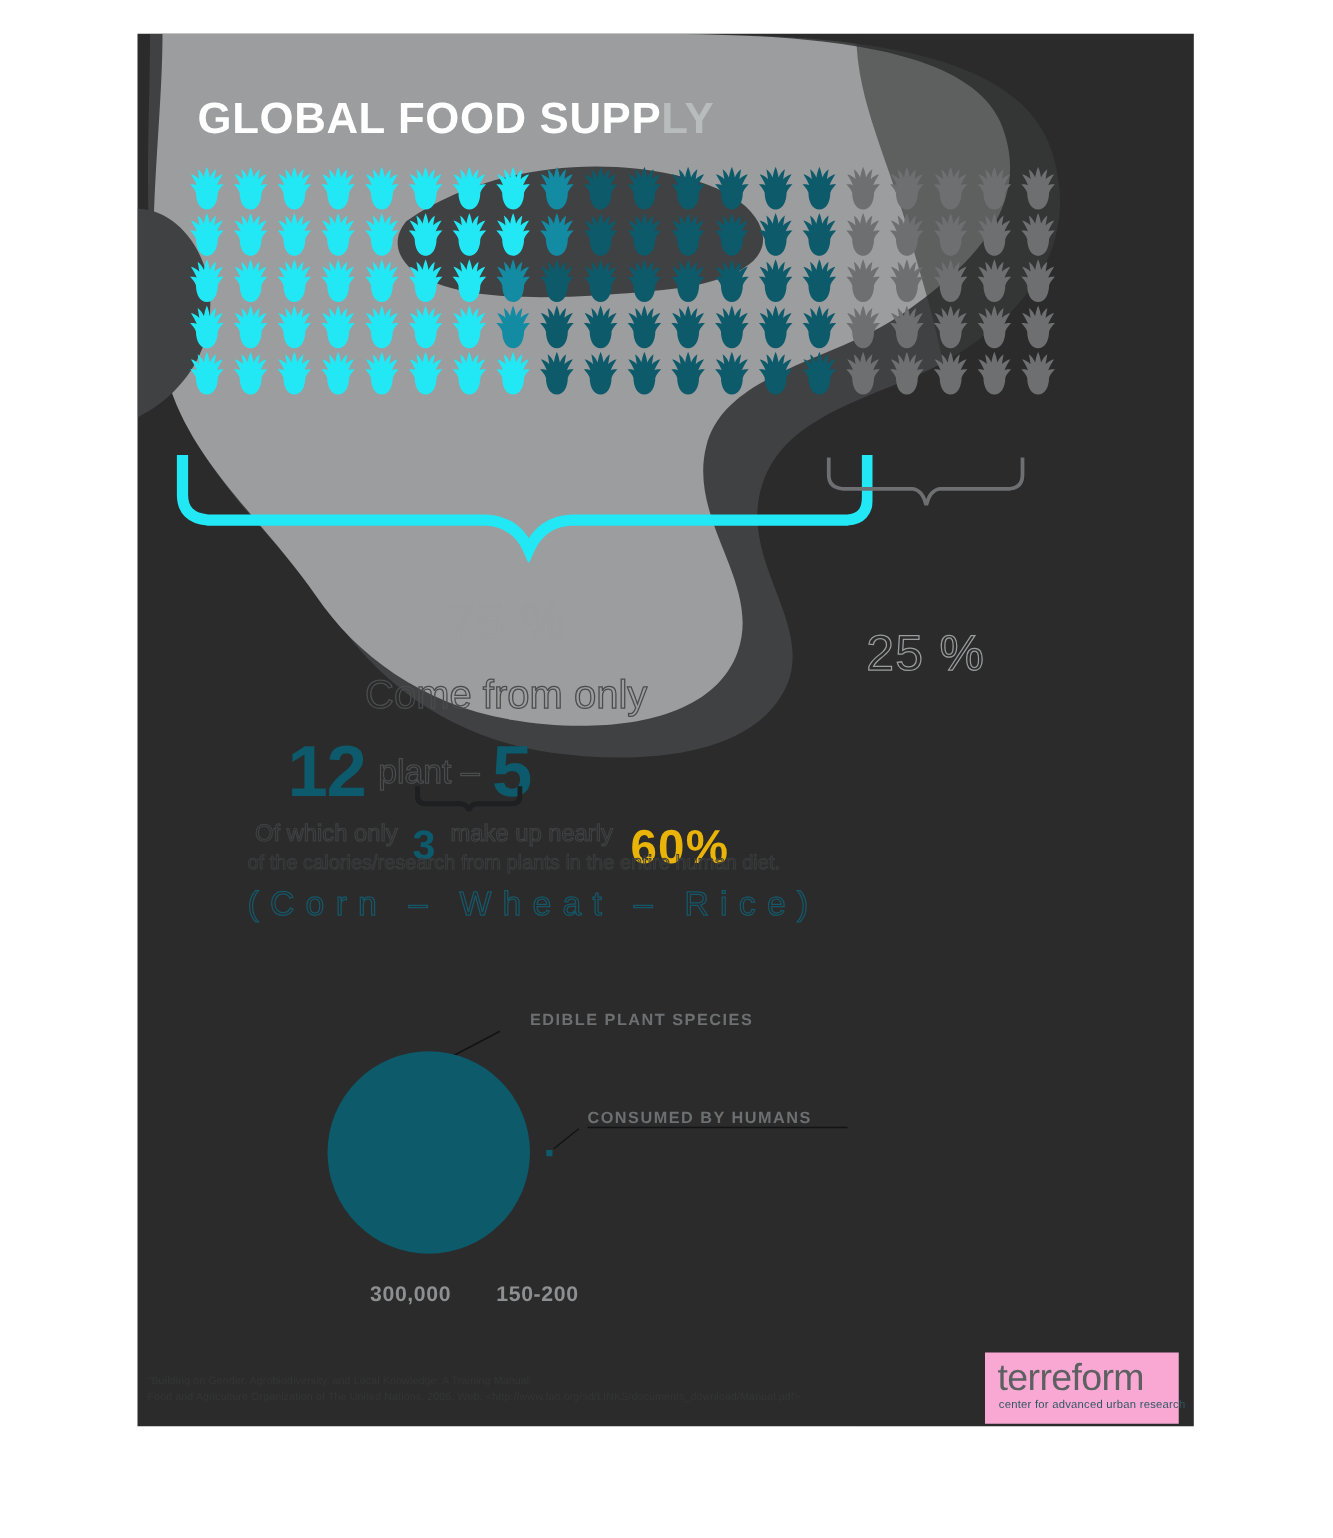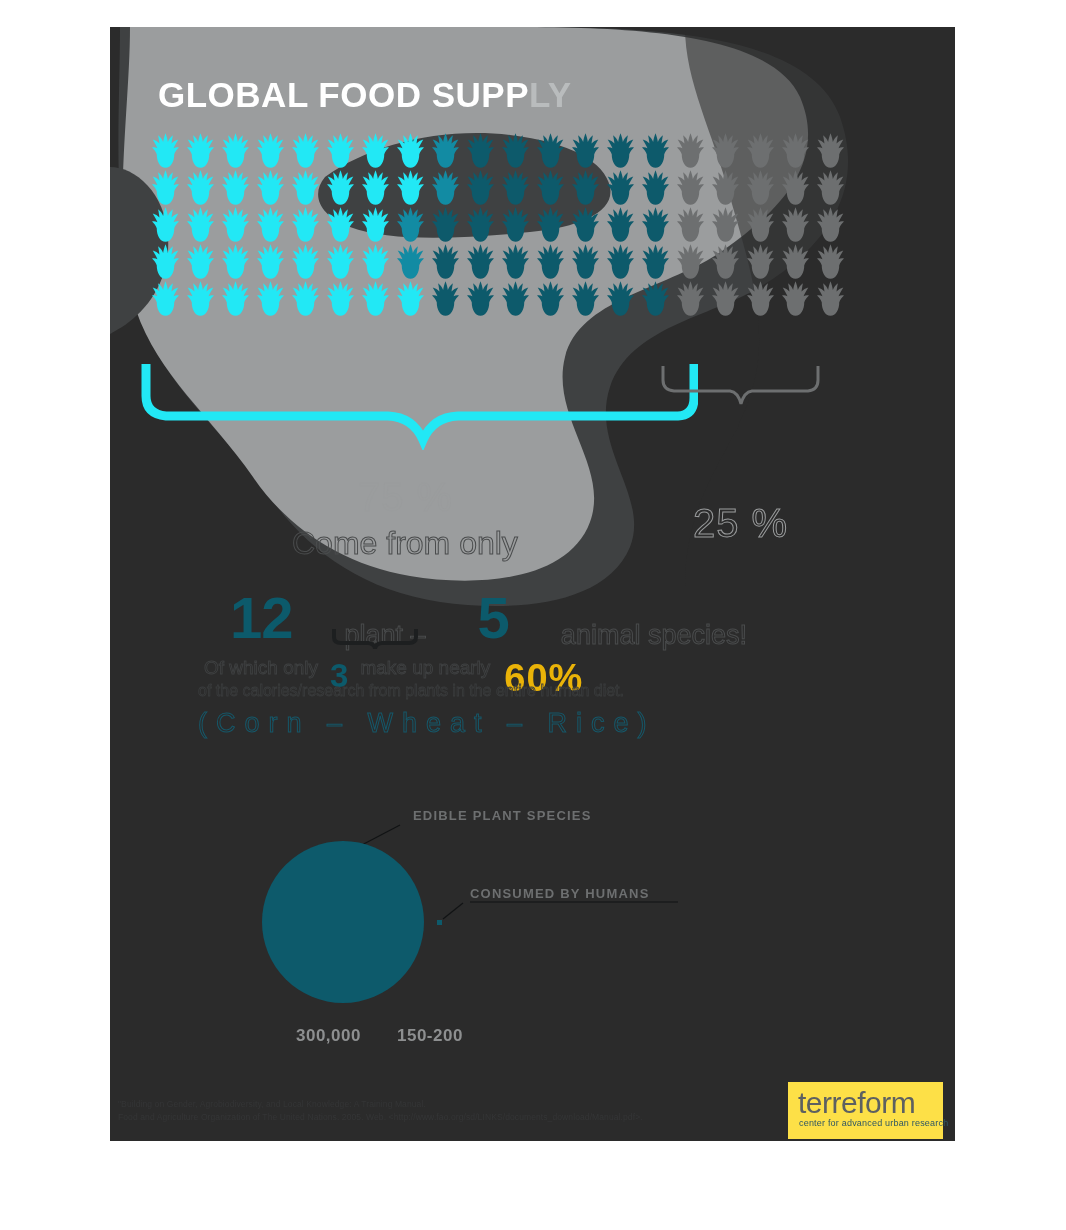--- a/index.html
+++ b/index.html
@@ -79,35 +79,34 @@
   }
   #pct-75 { left: 248px; top: 448px; }
   #pct-25 { left: 583px; top: 474px; }
 
   
   #mid { position: absolute; left: 0; top: 0; width: 845px; z-index: 26; }
 
   #come-from-only {
     position: absolute;
     left: 182px;
-    top: 498px;
+    top: 510px;
     font-size: 32px;
     color: transparent;
     -webkit-text-stroke: 1px #4a4c4d;
     white-space: nowrap;
   }
 
   #species-line {
     position: absolute;
     left: 120px;
     top: 557px;
     white-space: nowrap;
     display: flex;
-    align-items: flex-end;
-    gap: 42px;
+    align-items: center;
   }
   .big-num {
     font-size: 58px;
     font-weight: bold;
     color: #0c5a6b;
     letter-spacing: -1px;
   }
   .species-txt {
     font-size: 27px;
     color: transparent;
@@ -173,21 +172,21 @@
   #bubble-chart { position: absolute; left: 0; top: 0; width: 845px; height: 1114px; z-index: 24; }
 
   .bub-label {
     position: absolute;
     font-size: 13px;
     font-weight: bold;
     color: #6d6f70;
     letter-spacing: 1.2px;
     white-space: nowrap;
   }
-  #label-edible { left: 303px; top: 781px; }
+  #label-edible { left: 314px; top: 781px; }
   #label-consumed { left: 360px; top: 859px; text-align: center; }
 
   .bub-value {
     position: absolute;
     font-size: 17px;
     font-weight: bold;
     color: #8d8f90;
     letter-spacing: 0.5px;
     white-space: nowrap;
   }
@@ -226,21 +225,21 @@
     line-height: 13px;
     letter-spacing: 0.1px;
   }
 
   #logo {
     position: absolute;
     left: 678px;
     top: 1055px;
     width: 155px;
     height: 57px;
-    background: #fde047;
+    background: #f9a8d4;
     z-index: 30;
   }
   #logo-name {
     position: absolute;
     left: 10px;
     top: 4px;
     font-size: 30px;
     color: #5d6061;
     letter-spacing: -0.5px;
   }
@@ -614,21 +613,20 @@
   <div class="pct" id="pct-25">25 %</div>
 
   <div id="mid">
 
     <div id="come-from-only">Come from only</div>
 
     <div id="species-line">
       <span class="big-num">12</span>
       <span class="species-txt">plant –</span>
       <span class="big-num">5</span>
-      <span class="species-txt">animal species!</span>
     </div>
 
     <svg id="brace-12" width="86" height="22" viewBox="0 0 86 22">
       <path d="M2,2 L2,10 Q2,16 9,16 L36,16 Q41,16 43,21 Q45,16 50,16 L77,16 Q84,16 84,10 L84,2" fill="none" stroke="#1d1f20" stroke-width="4"></path>
     </svg>
 
     <div id="of-which">
       <span class="ow-txt">Of which   only</span>
       <span class="ow-num">3</span>
       <span class="ow-txt">make up nearly</span>

